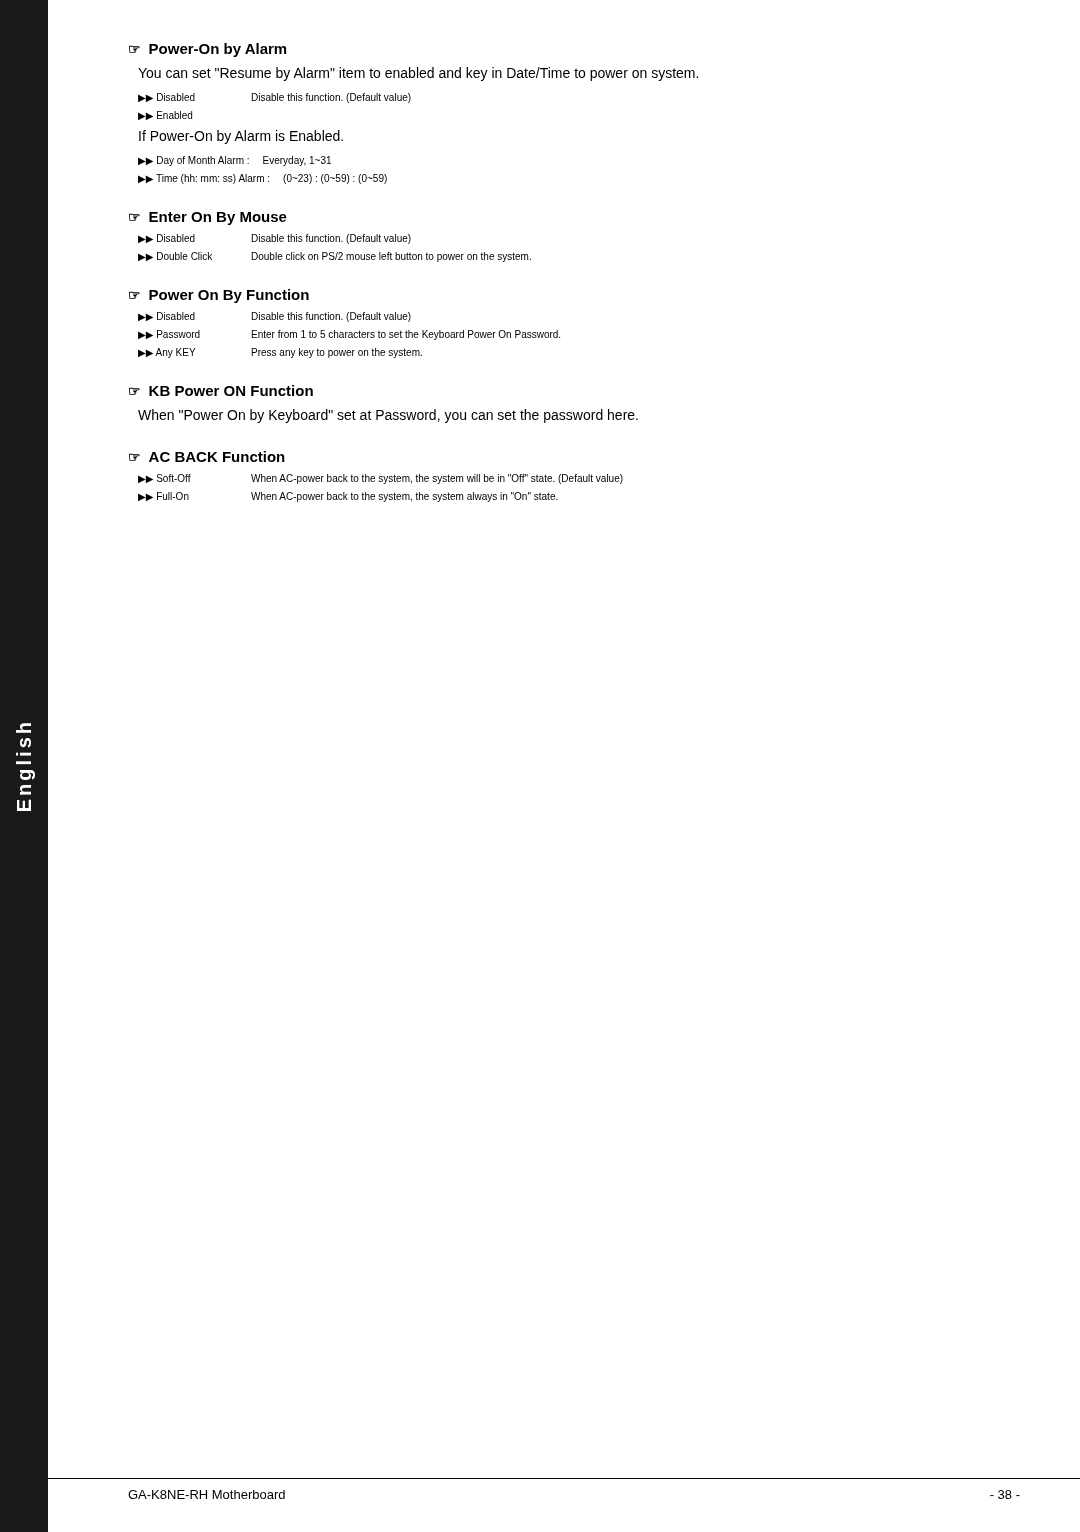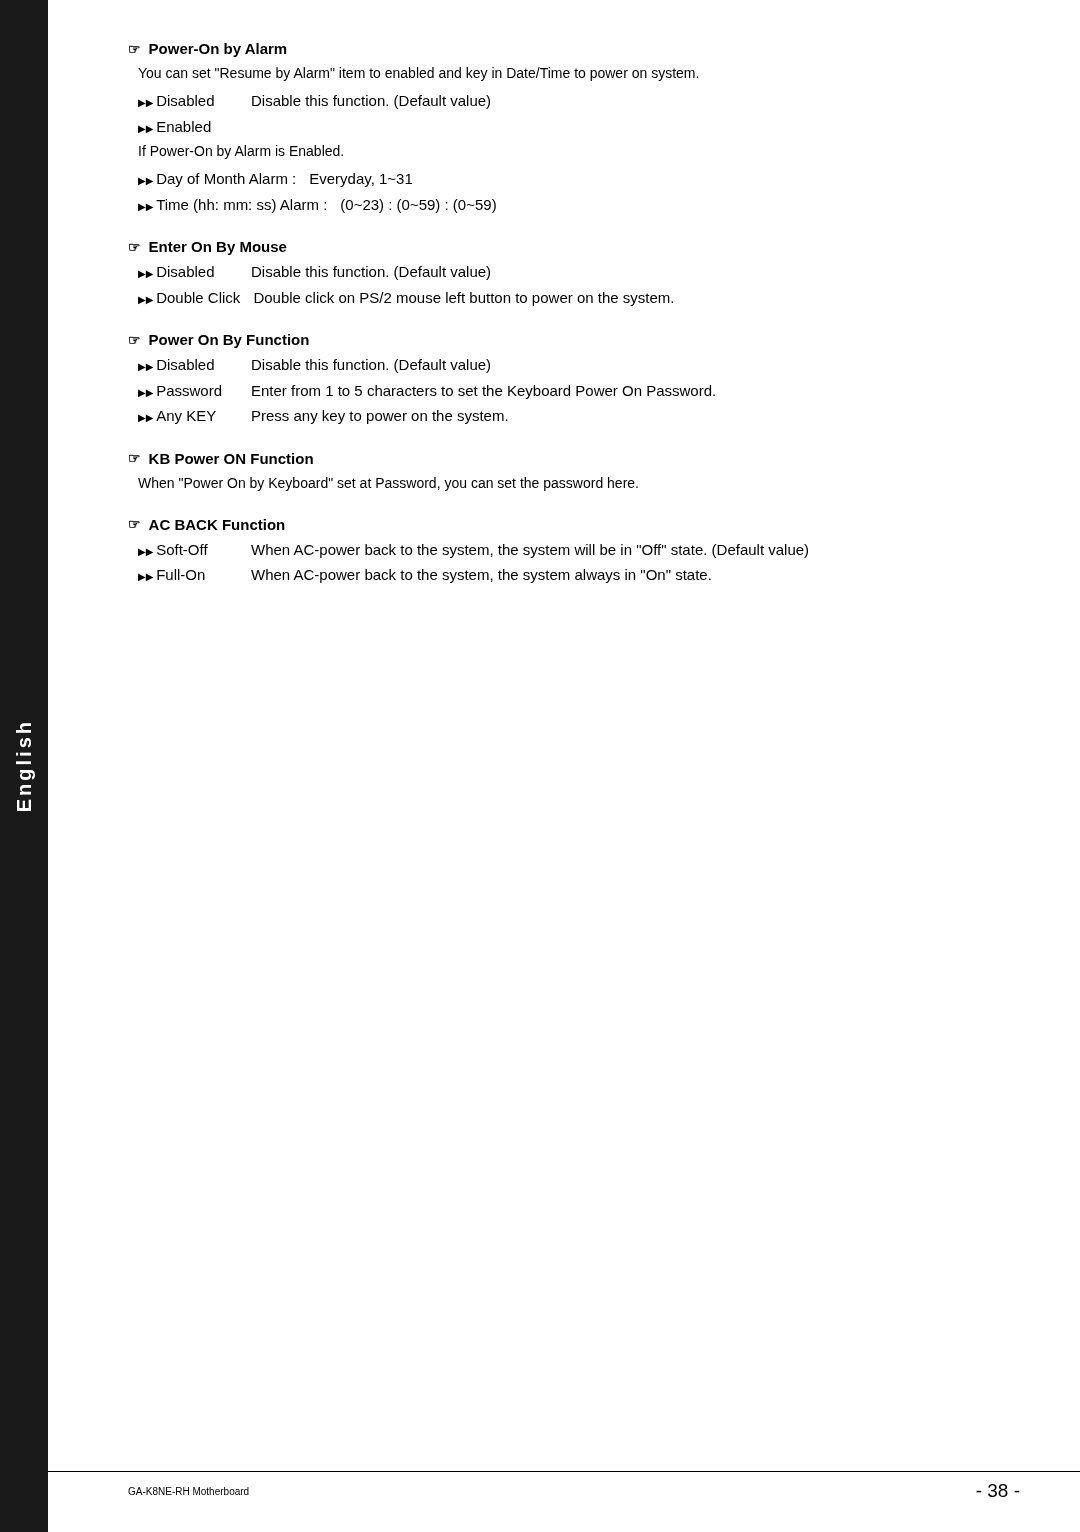--- a/index.html
+++ b/index.html
@@ -69,21 +69,21 @@
     .description {
       margin-bottom: 6px;
       font-size: 14px;
       line-height: 1.5;
     }
 
     .bullet-item {
       display: flex;
       align-items: flex-start;
       margin-bottom: 3px;
-      font-size: 15px;
+      font-size: 10px;
       line-height: 1.5;
     }
 
     .bullet-arrow {
       min-width: 100px;
       font-weight: normal;
       display: inline-block;
       flex-shrink: 0;
     }
 
@@ -105,25 +105,25 @@
       right: 0;
       padding: 0 60px 0 80px;
       display: flex;
       justify-content: space-between;
       align-items: center;
       border-top: 1px solid #000000;
       padding-top: 8px;
     }
 
     .footer-left {
-      font-size: 10px;
+      font-size: 13px;
     }
 
     .footer-right {
-      font-size: 19px;
+      font-size: 13px;
       margin-left: 47px;
     }
   </style>
 </head>
 <body>
 
 <div class="sidebar">
   <span class="sidebar-label">English</span>
 </div>
 

